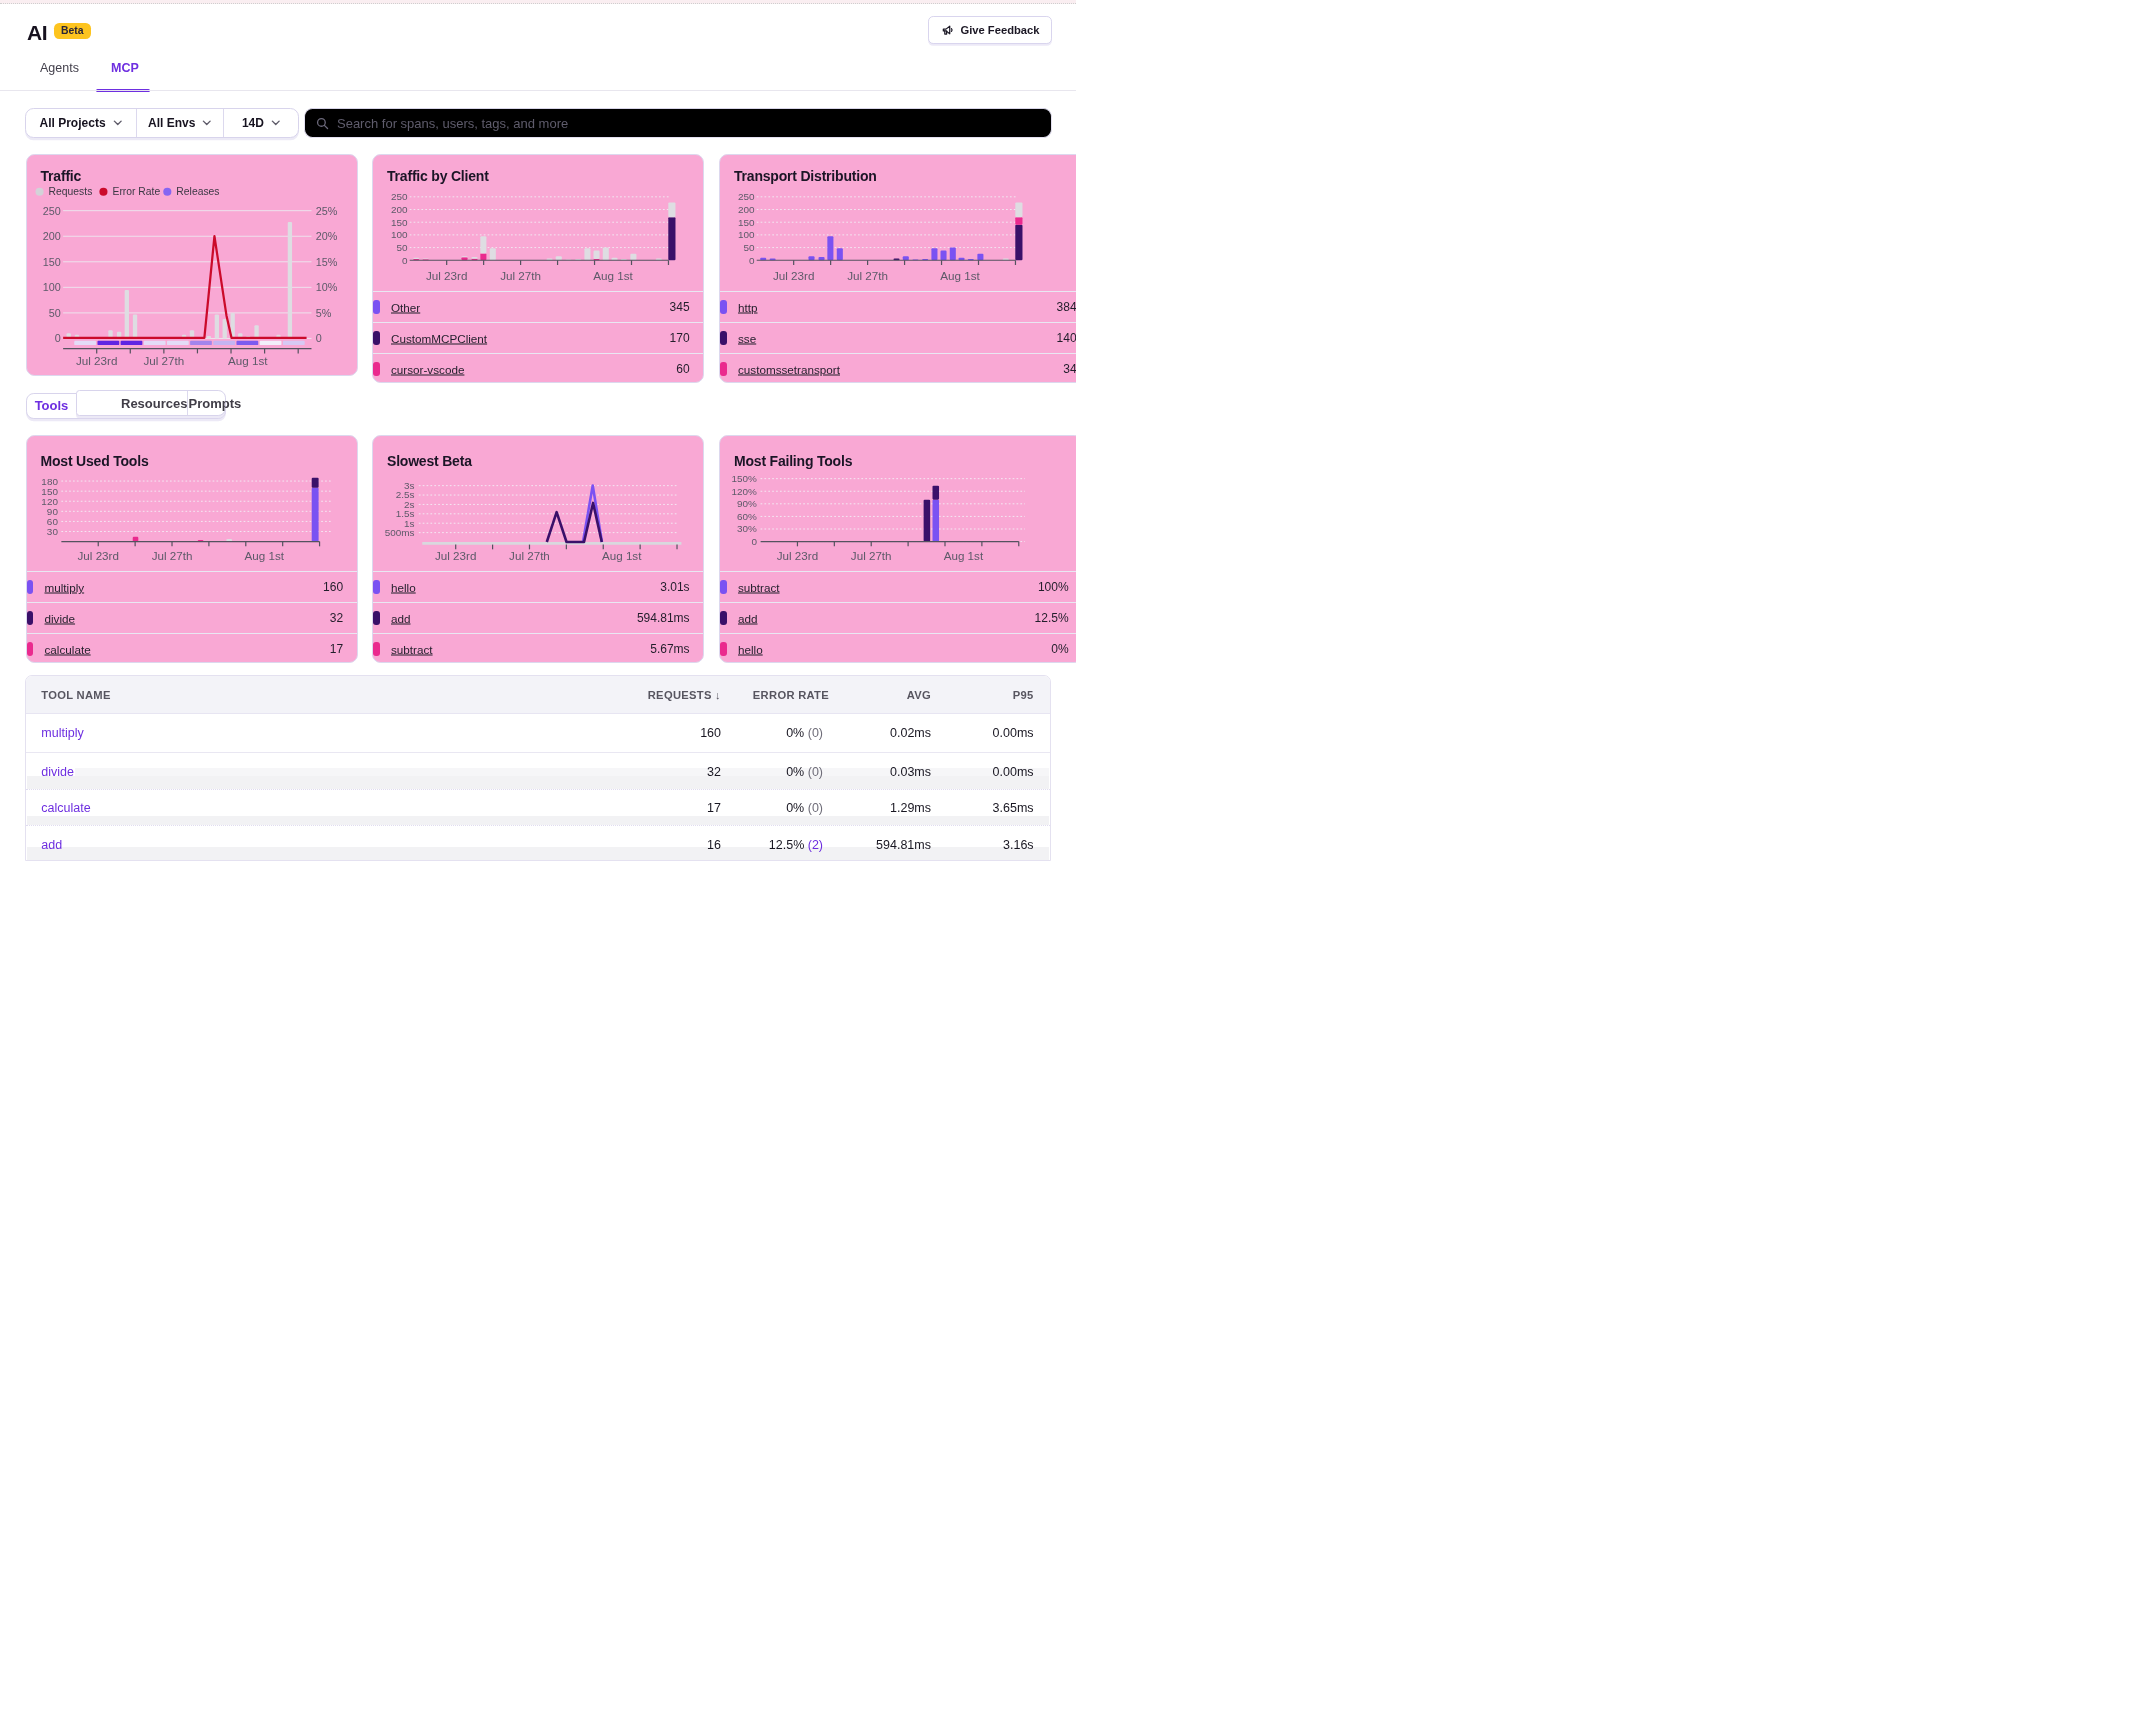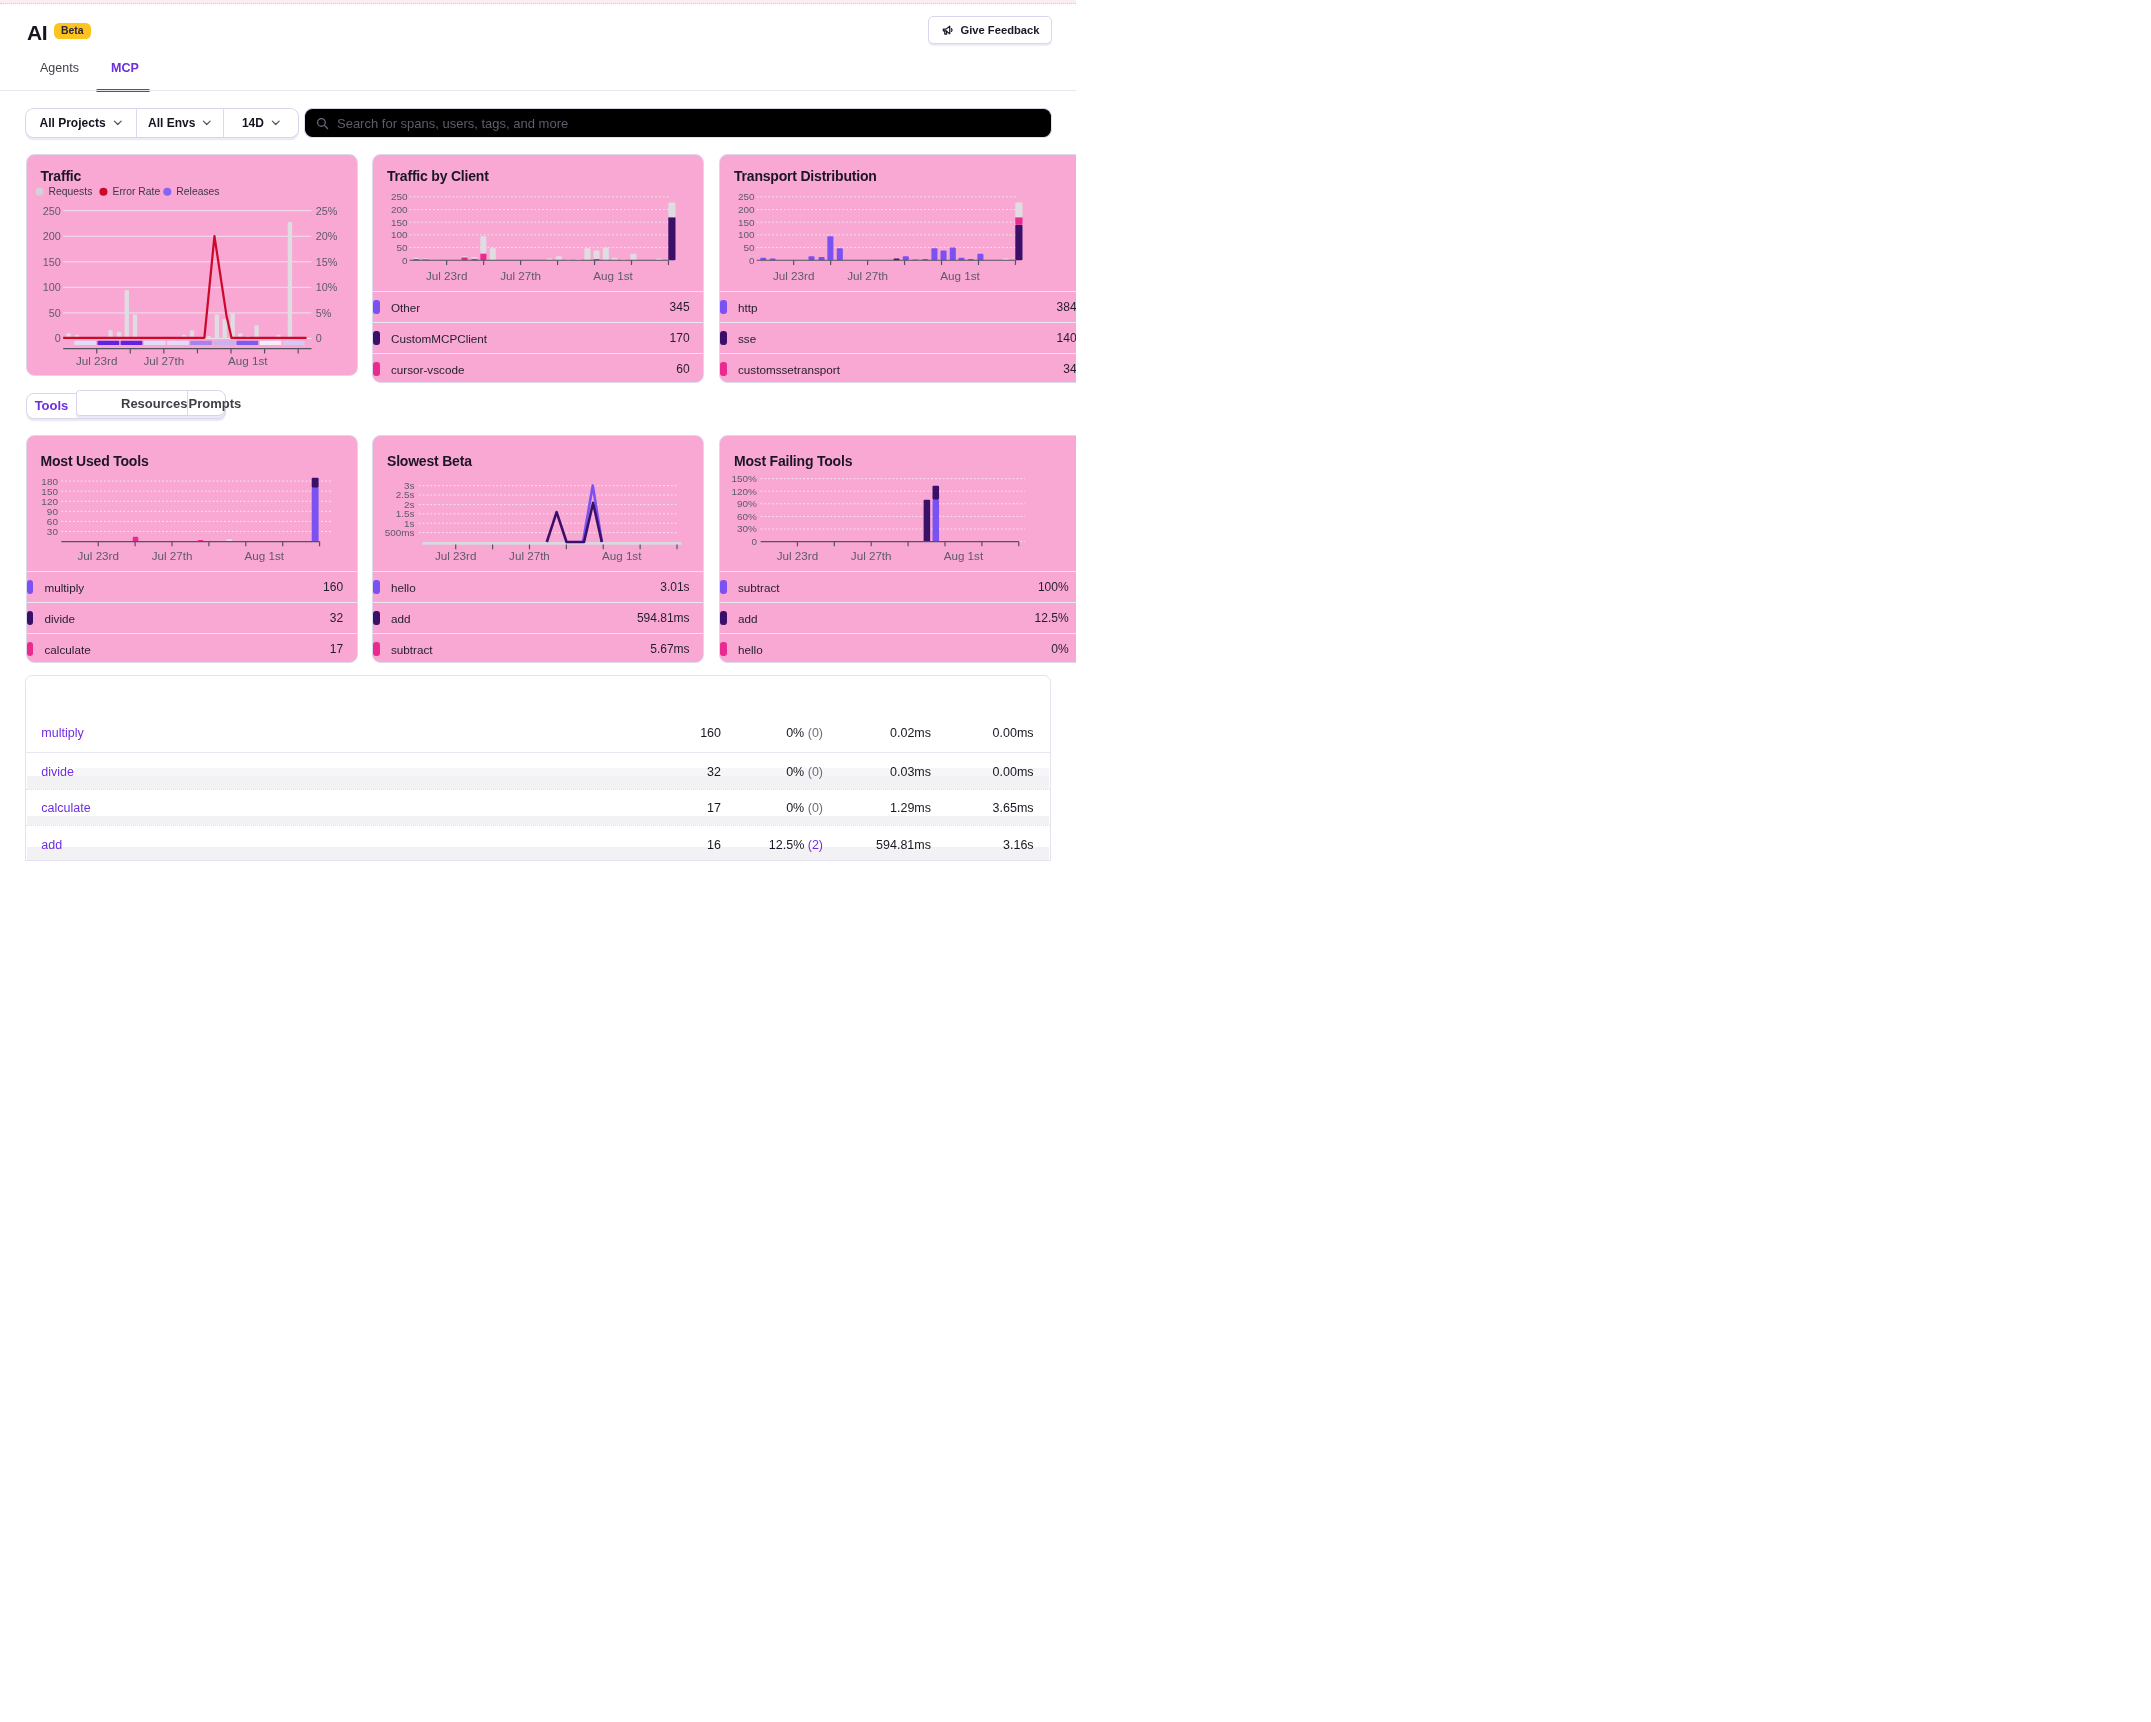--- a/index.html
+++ b/index.html
@@ -21,21 +21,21 @@
 .pill { display:flex; align-items:center; justify-content:center; gap:7px; font-size:12px; font-weight:bold; color:#16121f; }
 .pill+.pill { border-left:0.9px solid #dcd9ee; }
 .search { position:absolute; left:304px; top:108px; width:748px; height:30px; background:#000000;
   border:0.9px solid #e3e0f0; border-top-color:#d7d4e7; border-radius:8.6px; display:flex; align-items:center; padding-left:11.2px; gap:7.8px; }
 .search span { font-size:13px; color:#5f5c6c; }
 .card { position:absolute; background:#f9a8d4; border:0.9px solid #dcd8ee; border-radius:8.6px; }
 .ctitle { position:absolute; left:14px; font-size:14px; font-weight:bold; color:#1b1526; letter-spacing:-0.2px; }
 .legend { position:absolute; left:0; width:100%; }
 .lrow { position:relative; border-top:0.9px solid #e9e7f2; }
 .chip { position:absolute; left:0px; top:50%; transform:translateY(-50%); width:6.5px; height:14px; border-radius:3px; }
-.llab { position:absolute; left:18px; top:50%; transform:translateY(-50%); font-size:11.7px; color:#221e2b; }
+.llab { position:absolute; left:18px; top:50%; transform:translateY(-50%); font-size:11.7px; color:#221e2b;text-decoration:underline; }
 .lval { position:absolute; right:13.4px; top:50%; transform:translateY(-50%); font-size:12px; color:#221e2b; }
 .seg { position:absolute; left:26px; top:393px; width:200px; height:25.5px; border:0.9px solid #d8d4ec;
   border-radius:7.8px; background:#fff; box-shadow:0 2.2px 0 rgba(228,224,242,.7); display:flex; }
 .seg div { display:flex; align-items:center; justify-content:center; font-size:13px; font-weight:bold; }
 .seg2 { position:absolute; left:76px; top:390px; width:150px; height:26px; border:0.9px solid #d8d4ec;
   border-radius:3.5px 7.8px 7.8px 3.5px; background:#fff; box-shadow:0 2.2px 0 rgba(228,224,242,.7); display:flex;padding-left:44px; }
 .seg2 div { display:flex; align-items:center; justify-content:center; font-size:13px; font-weight:bold; color:#403d47; }
 .seg2 div+div { border-left:0.9px solid #dcd9ee; }
 .tbl { position:absolute; left:25px; top:675px; width:1026px; height:186px; border:0.9px solid #e4e1f0;
   border-top-left-radius:7px; border-top-right-radius:7px; overflow:hidden; }
@@ -426,20 +426,27 @@
         <span class="lval">12.5%</span>
       </div>
       <div class="lrow" style="height:31px">
         <span class="chip" style="background:#ea2a8e"></span>
         <span class="llab">hello</span>
         <span class="lval">0%</span>
       </div>
     </div>
   </div>
 <div class="tbl">
+    <div class="thead">
+      <div class="th" style="left:15.3px">TOOL NAME</div>
+      <div class="th" style="right:329px">REQUESTS <span style="font-weight:normal">↓</span></div>
+      <div class="th" style="right:221px">ERROR RATE</div>
+      <div class="th" style="right:119px">AVG</div>
+      <div class="th" style="right:16.4px">P95</div>
+    </div>
     <div class="trow" style="top:38px;height:37px;">
       <div class="td" style="left:15.3px;color:#6e2fe0">multiply</div>
       <div class="td" style="right:329px">160</div>
       <div class="td" style="right:227px">0% <span style="color:#6f6d79">(0)</span></div>
       <div class="td" style="right:119px">0.02ms</div>
       <div class="td" style="right:16.4px">0.00ms</div>
     </div>
     <div class="trow" style="top:76px;height:38px;border-top:0.9px solid #e9e7f2;">
       <div class="stripe" style="left:49px;right:0.9px;top:14.7px;height:8.6px;background:#f6f6f8"></div>
       <div class="stripe" style="left:0.9px;right:0.9px;top:23px;height:13.4px"></div>

